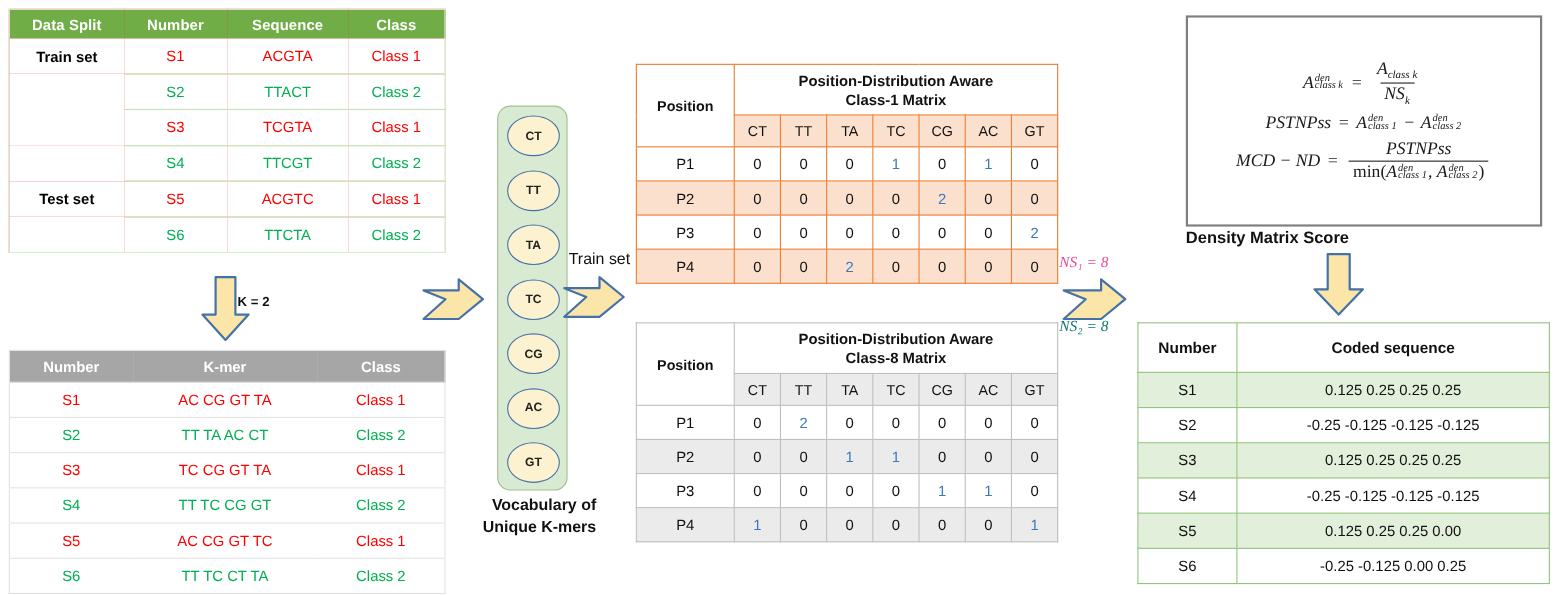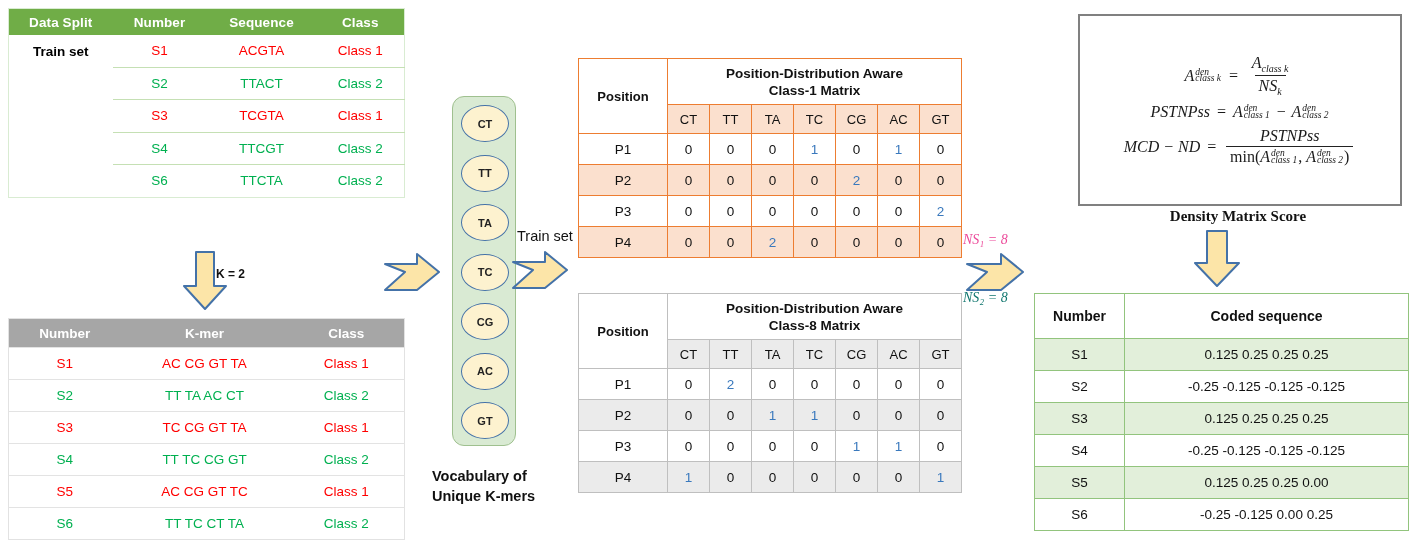--- a/index.html
+++ b/index.html
@@ -47,21 +47,21 @@
 
   
   #vocab{left:452px;top:96px;width:62px;height:348px;
          background:#d9ead3;border:1px solid #9fc08f;border-radius:12px;}
   #vocab .kmer-oval{
     position:absolute;left:8px;width:46px;height:35px;border-radius:50%;
     background:#fdf2cf;border:1.4px solid #4472a8;
     display:flex;align-items:center;justify-content:center;
     font-size:11px;font-weight:bold;color:#222;
   }
-  #vocab-label{left:432px;top:466px;width:110px;text-align:left;
+  #vocab-label{left:432px;top:450px;width:110px;text-align:right;
     font-size:14.5px;font-weight:bold;line-height:20px;color:#111;}
 
   
   .matrix{position:absolute;}
   .matrix table{border-collapse:collapse;}
   .matrix td,.matrix th{
     text-align:center;font-size:13.5px;height:30px;background:#fff;
   }
   
   #mat1{left:578px;top:58px;}
@@ -92,22 +92,22 @@
         vertical-align:middle;margin:0 3px;}
   .frac .nume{padding:0 4px 1px;}
   .frac .deno{border-top:1.4px solid #222;padding:1px 4px 0;}
   .sub{font-size:10px;vertical-align:sub;font-style:italic;}
   .stk{display:inline-flex;flex-direction:column;align-items:flex-start;
        line-height:1;vertical-align:middle;margin:0 1px;}
   .stk .t{font-size:9.5px;font-style:italic;margin-bottom:-2px;}
   .stk .b{font-size:9.5px;font-style:italic;margin-top:-1px;}
   .Abox{display:inline-flex;align-items:center;}
   .roman{font-style:normal;text-align:center;}
-  #dms-label{left:1078px;top:208px;width:320px;text-align:center;
-    font-size:15px;font-weight:bold;color:#111;font-family:Liberation Serif, serif;}
+  #dms-label{left:1078px;top:208px;width:320px;
+    font-size:15px;font-weight:bold;color:#111;}
 
   
   #coded-table{left:1034px;top:293px;width:375px;}
   #coded-table table{width:100%;border:1.5px solid #92c47d;}
   #coded-table th{border:1px solid #92c47d;font-weight:bold;font-size:14px;
      height:44px;background:#fff;text-align:center;}
   #coded-table td{border:1px solid #92c47d;font-size:13.5px;height:31px;
      text-align:center;background:#fff;}
   #coded-table tr.shade td{background:#e2efda;}
   #coded-table col.num{width:90px;}
@@ -157,20 +157,26 @@
           <td class="split-col"></td>
           <td class="c1">S3</td>
           <td class="c1">TCGTA</td>
           <td class="c1">Class 1</td>
         </tr>
         <tr>
           <td class="split-col"></td>
           <td class="c2">S4</td>
           <td class="c2">TTCGT</td>
           <td class="c2">Class 2</td>
+        </tr>
+        <tr>
+          <td class="split-col">Test set</td>
+          <td class="c1">S5</td>
+          <td class="c1">ACGTC</td>
+          <td class="c1">Class 1</td>
         </tr>
         <tr>
           <td class="split-col"></td>
           <td class="c2">S6</td>
           <td class="c2">TTCTA</td>
           <td class="c2">Class 2</td>
         </tr>
       </tbody>
   </table>
 </div>

